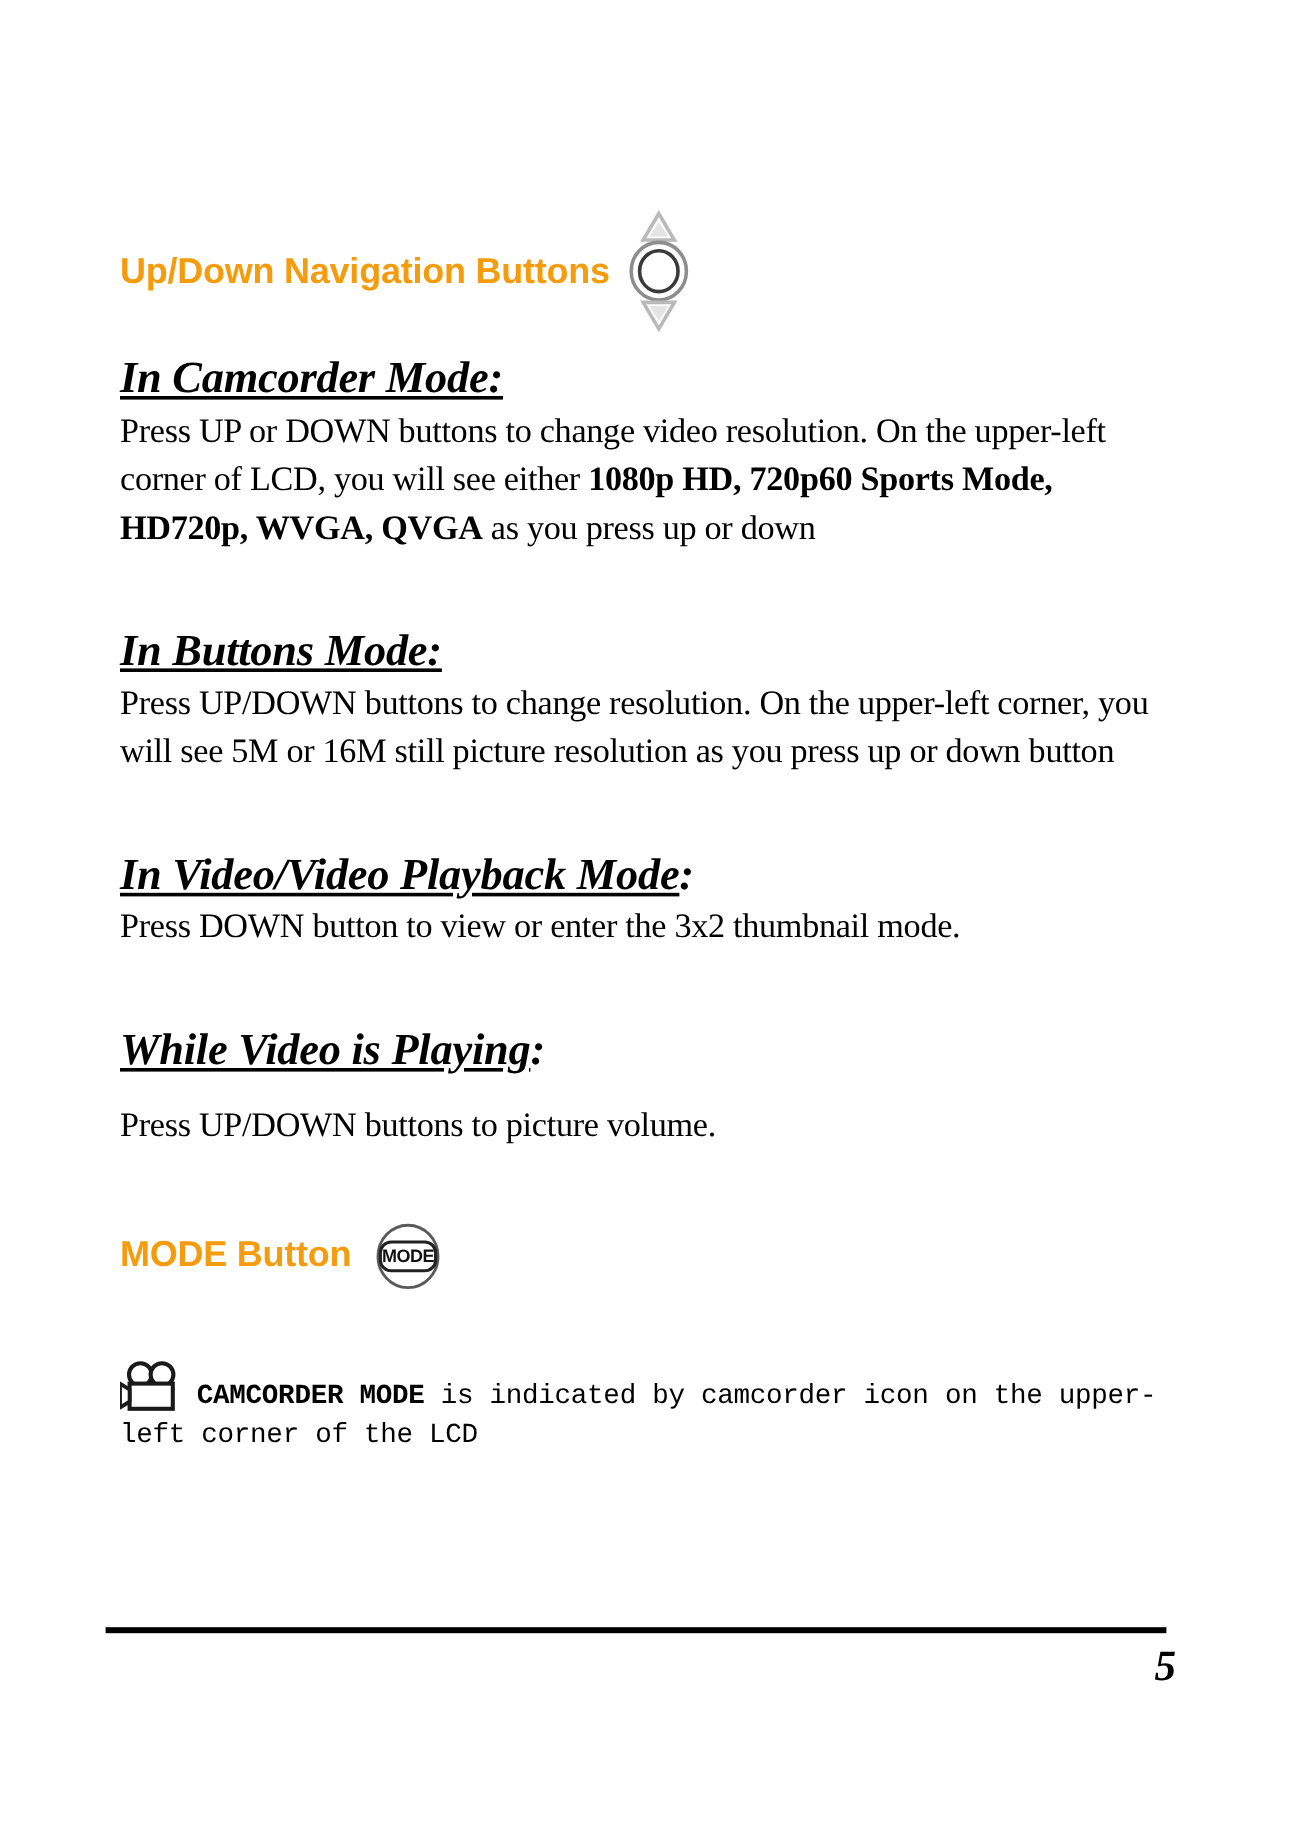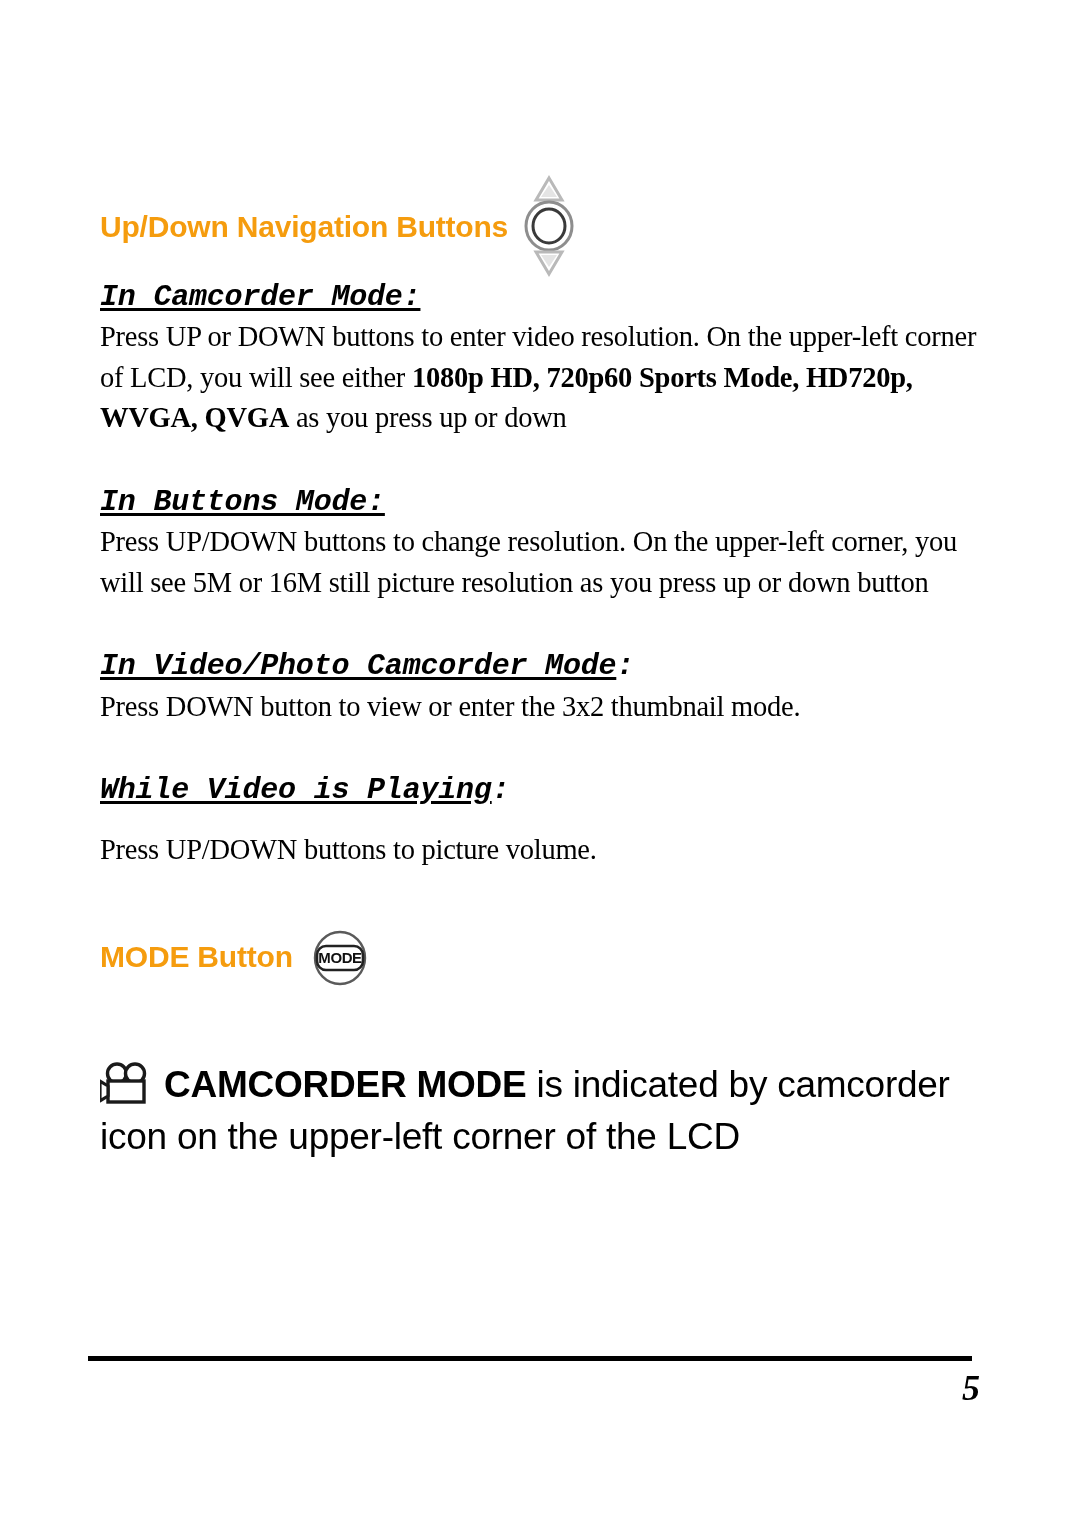--- a/index.html
+++ b/index.html
@@ -38,26 +38,26 @@
     line-height: 1.0;
     display: flex;
     align-items: center;
     gap: 14px;
     white-space: nowrap;
   }
   .sect-head .htext { display: inline-block; }
 
   
   .sub-head {
-    font-family: Liberation Mono, monospace;
+    font-family: Liberation Serif, serif;
     font-weight: bold;
     font-style: italic;
-    font-size: 30px;
+    font-size: 37px;
     line-height: 1.18;
-    margin-top: 2px;
+    margin-top: 16px;
     letter-spacing: -0.2px;
   }
   .sub-head .u { text-decoration: underline; text-underline-offset: 3px; }
   .sub-head .nu { text-decoration: none; }
 
   
   .body-p {
     font-family: "Liberation Serif", serif;
     font-size: 28.5px;
     line-height: 1.42;
@@ -87,22 +87,22 @@
     width: 66px;
     height: 56px;
     flex: 0 0 auto;
     position: relative;
     margin-top: 1px;
   }
 
   
   .icon-para {
     position: relative;
-    font-family: Liberation Sans, sans-serif;
-    font-size: 37px;
+    font-family: Liberation Mono, monospace;
+    font-size: 23px;
     line-height: 1.42;
     letter-spacing: -0.25px;
   }
   .inline-ico {
     display: inline-block;
     vertical-align: -11px;
     margin-right: 2px;
   }
   .camcorder-ico { width: 62px; height: 46px; }
   .camera-ico    { width: 56px; height: 48px; margin-right: 10px; }
@@ -145,35 +145,35 @@
           <polygon points="27,93 35,81 19,81" fill="#e4e4e4" stroke="none"></polygon>
         </svg>
       </span>
     </div>
 
     <div class="sub-head">
       <span class="u">In Camcorder Mode:</span>
     </div>
 
     <p class="body-p">
-      <span>Press UP or DOWN buttons to enter video resolution. On the upper-left corner of LCD, you will see either </span><b>1080p HD, 720p60 Sports Mode, HD720p, WVGA, QVGA</b><span> as you press up or down</span>
+      <span>Press UP or DOWN buttons to change video resolution. On the upper-left corner of LCD, you will see either </span><b>1080p HD, 720p60 Sports Mode, HD720p, WVGA, QVGA</b><span> as you press up or down</span>
     </p>
 
     <div class="gap-lg"></div>
 
     <div class="sub-head">
       <span class="u">In Buttons Mode:</span>
     </div>
 
     <p class="body-p">Press UP/DOWN buttons to change resolution. On the upper-left corner, you will see 5M or 16M still picture resolution as you press up or down button</p>
 
     <div class="gap-lg"></div>
 
     <div class="sub-head">
-      <span class="u">In Video/Photo Camcorder Mode</span><span class="nu">:</span>
+      <span class="u">In Video/Video Playback Mode</span><span class="nu">:</span>
     </div>
 
     <p class="body-p">Press DOWN button to view or enter the 3x2 thumbnail mode.</p>
 
     <div class="gap-lg"></div>
 
     <div class="sub-head">
       <span class="u">While Video is Playing</span><span class="nu">:</span>
     </div>
 

